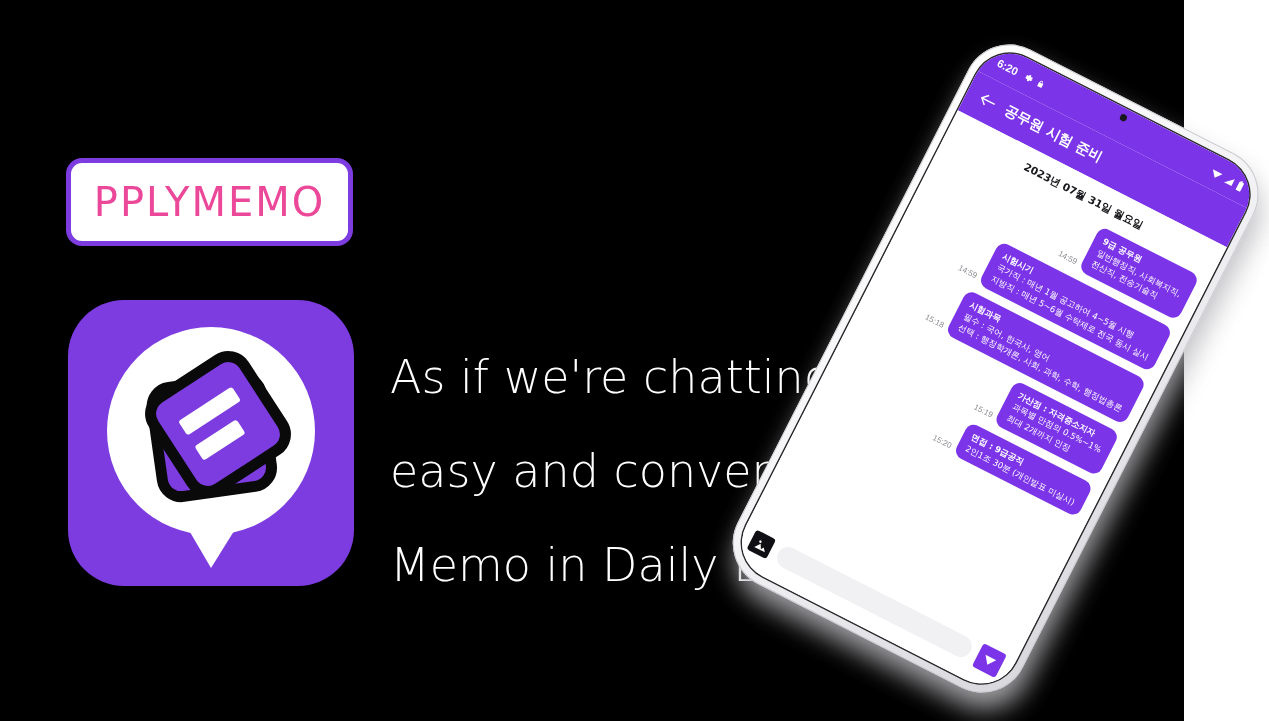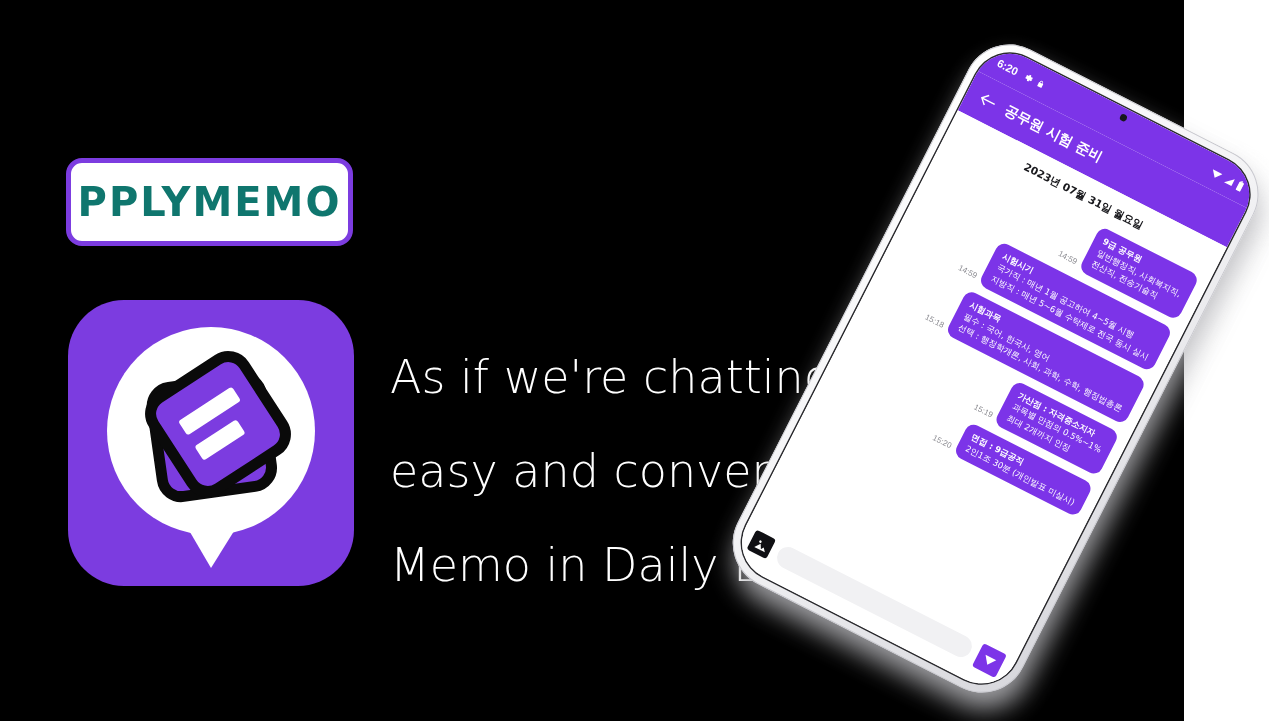--- a/index.html
+++ b/index.html
@@ -27,23 +27,23 @@
     position: absolute;
     left: 66px; top: 158px;
     width: 287px; height: 88px;
     background: #ffffff;
     border: 5px solid #7c3ce0;
     border-radius: 16px;
     box-sizing: border-box;
     display: flex; align-items: center; justify-content: center;
   }
   #wordmark-text {
-    color: #0f766e;
+    color: #ec4899;
     font-size: 40px;
-    font-weight: bold;
+    font-weight: normal;
     letter-spacing: 2px;
     font-family: "DejaVu Sans", sans-serif;
   }
 
   
   #app-icon {
     position: absolute;
     left: 68px; top: 300px;
     width: 286px; height: 286px;
     background: #7c3ce0;

